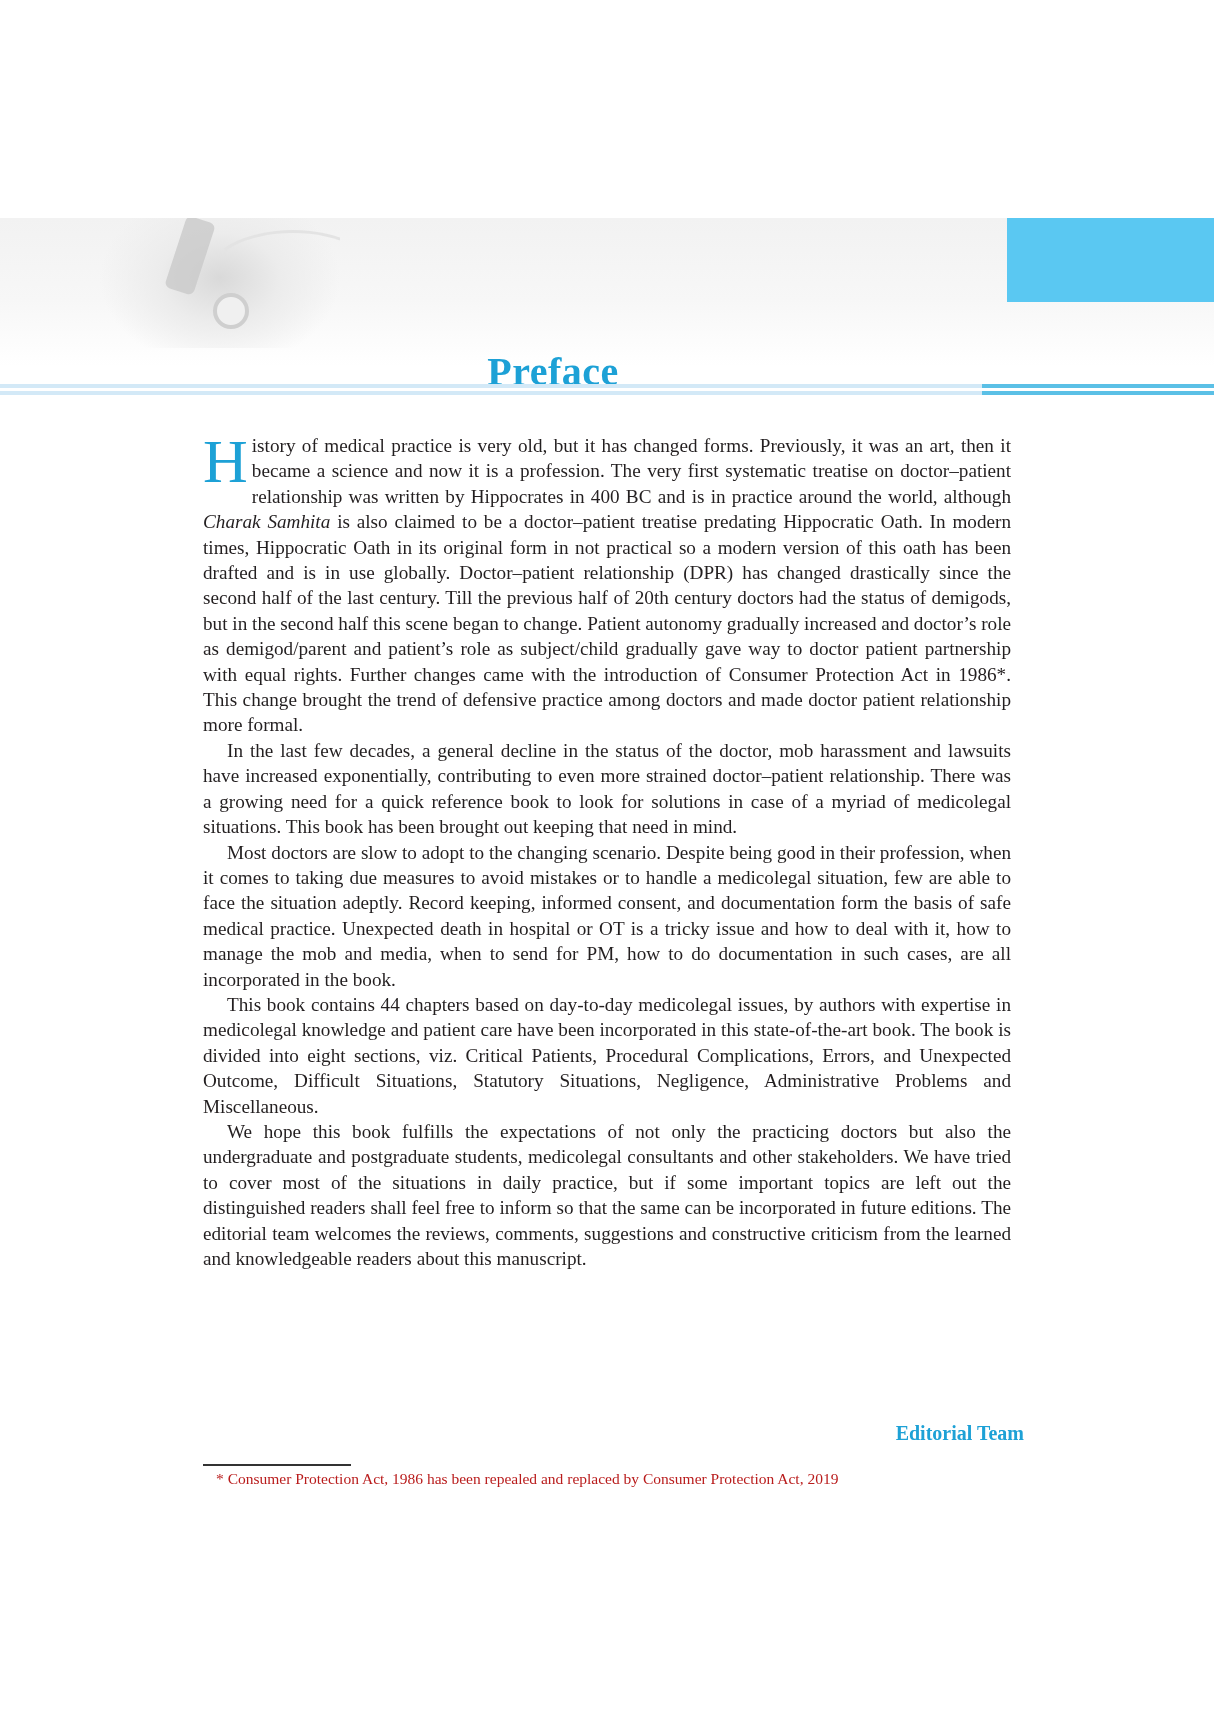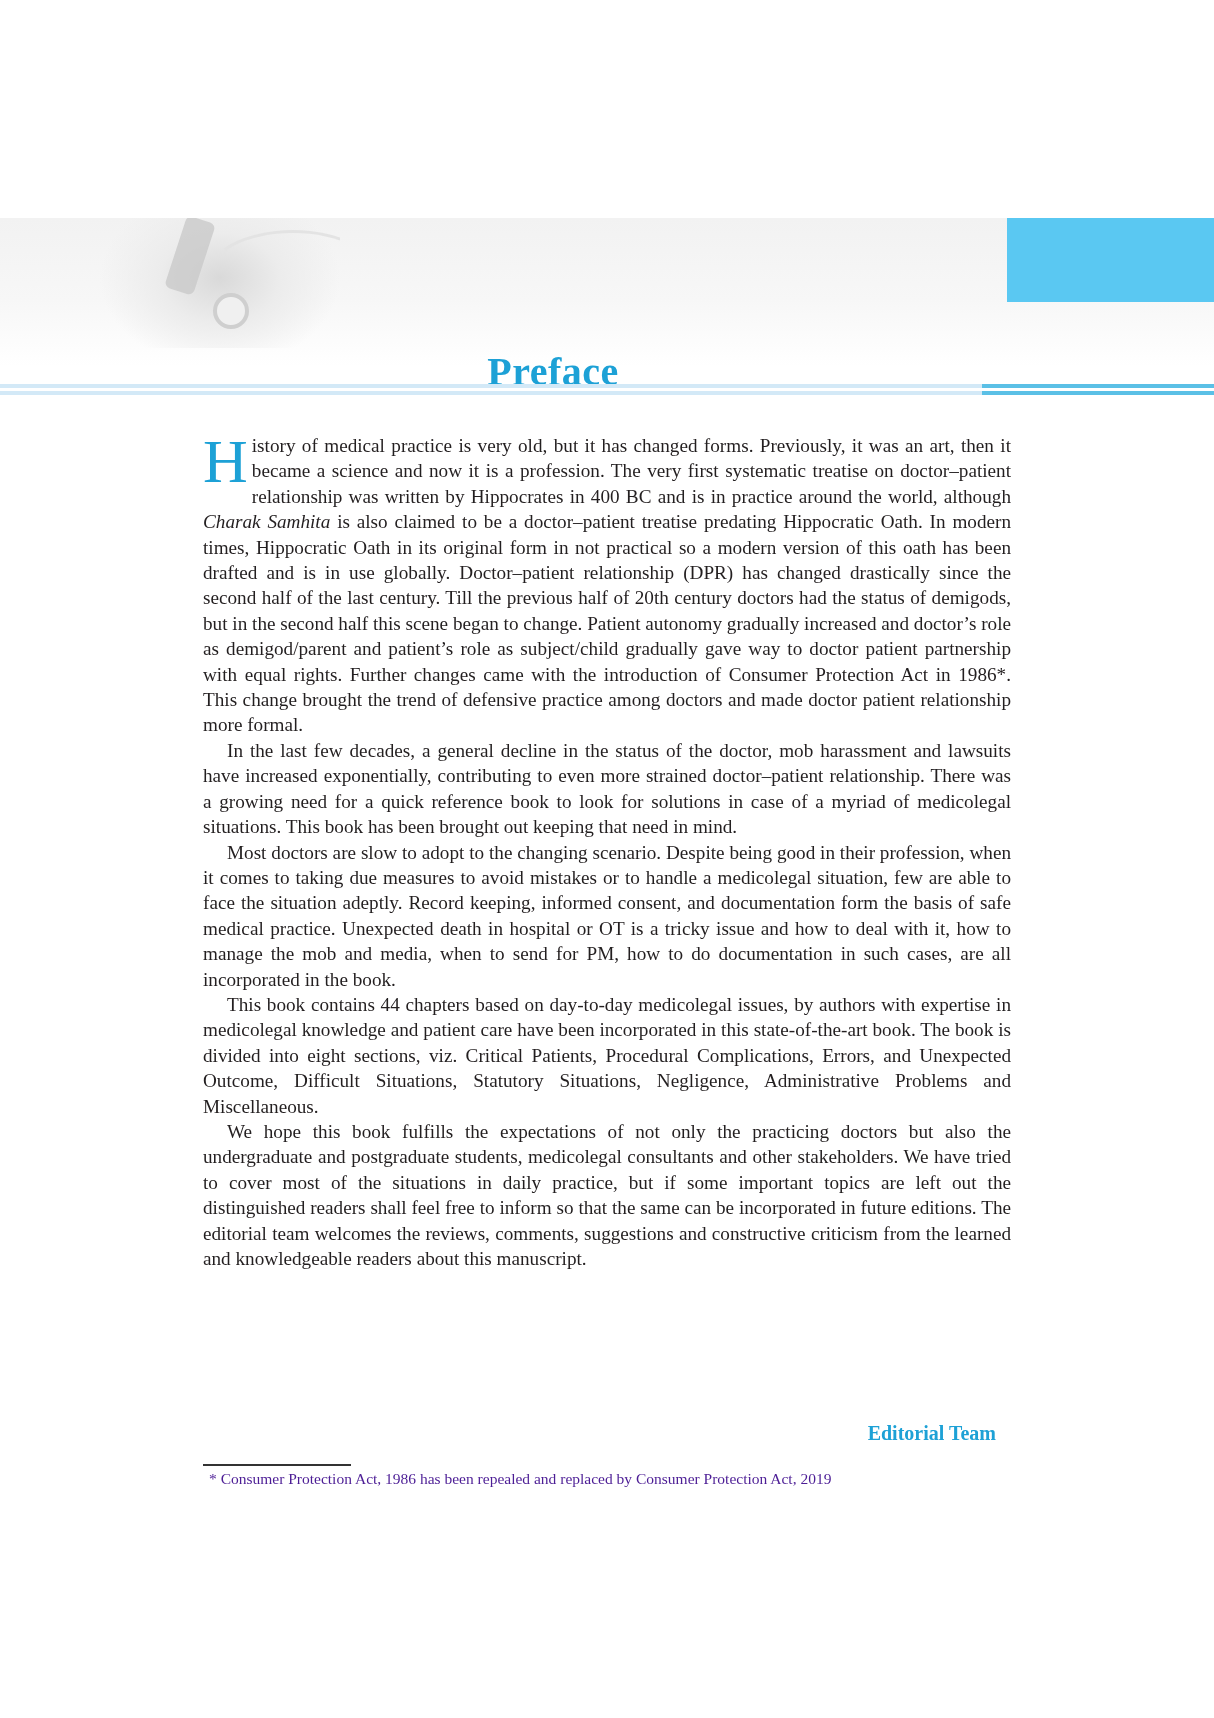--- a/index.html
+++ b/index.html
@@ -28,24 +28,24 @@
   .rule-right-2 { position:absolute; left:982px; top:391px; width:232px; height:4px; background:#5bc0e6; }
 
   .body-text { position:absolute; left:203px; top:433px; width:808px;
     font-size:19.2px; line-height:25.4px; text-align:justify; hyphens:none; }
   .body-text p { margin:0; text-indent:24px; }
   .body-text p.first { text-indent:0; }
   .dropcap { float:left; font-size:62px; line-height:46px; color:#1da1d6; margin:5px 4px 0 0;
     font-family:"Liberation Serif", serif; }
   .body-text em { }
 
-  .signature { position:absolute; right:218px; top:1422px; font-size:20px; font-weight:bold; color:#1da1d6; }
+  .signature { position:absolute; right:190px; top:1422px; font-size:20px; font-weight:bold; color:#1da1d6; }
 
   .footnote-rule { position:absolute; left:203px; top:1464px; width:148px; height:1.5px; background:#333; }
-  .footnote { position:absolute; left:209px; top:1470px; font-size:15.5px; color:#4c1d95; }
+  .footnote { position:absolute; left:216px; top:1470px; font-size:15.5px; color:#b91c1c; }
 </style>
 </head>
 <body>
 
 <div class="header-band"></div>
 <div class="header-image">
   <div class="stem"></div>
   <div class="tube"></div>
   <div class="chest"></div>
 </div>

